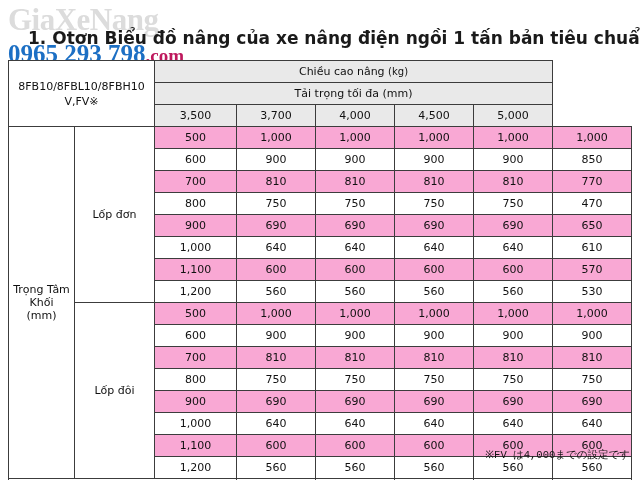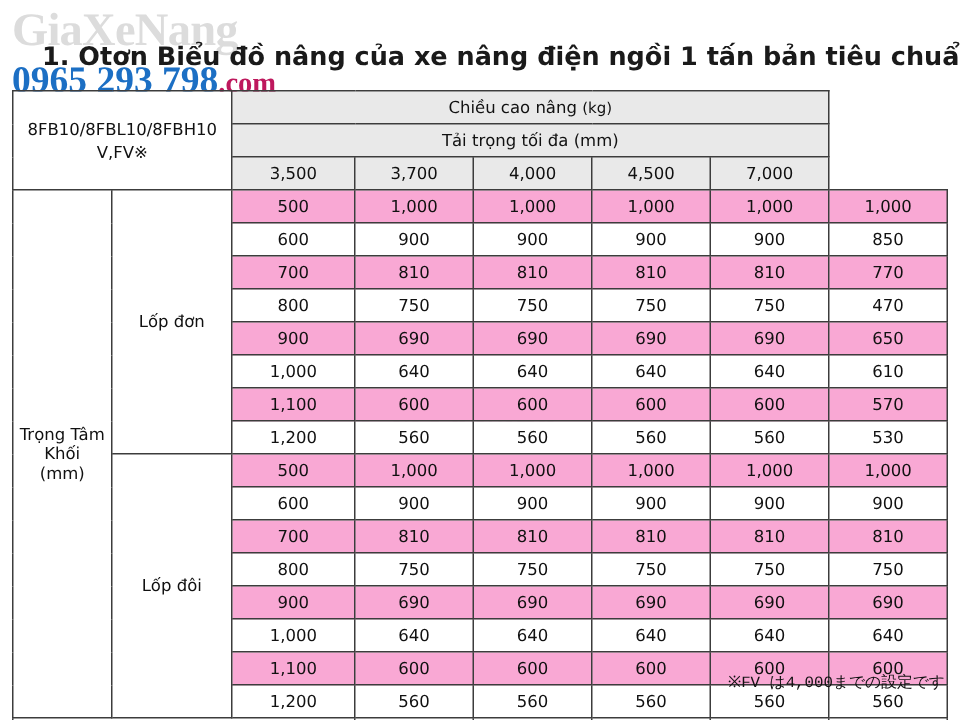--- a/index.html
+++ b/index.html
@@ -196,21 +196,21 @@
 
       <tr>
         <td class="hdr hdr-big" colspan="5">Tải trọng tối đa (mm)</td>
       </tr>
 
       <tr>
         <td class="hdr hdr-sub">3,500</td>
         <td class="hdr hdr-sub">3,700</td>
         <td class="hdr hdr-sub">4,000</td>
         <td class="hdr hdr-sub">4,500</td>
-        <td class="hdr hdr-sub">7,000</td>
+        <td class="hdr hdr-sub">5,000</td>
       </tr>
 
       <tr class="shade">
         <td class="col-label" rowspan="16">
           <div>Trọng Tâm</div>
           <div>Khối</div>
           <div>(mm)</div>
         </td>
         <td class="group-label" rowspan="8">Lốp đơn</td>
         <td class="rowlabel">500</td>

